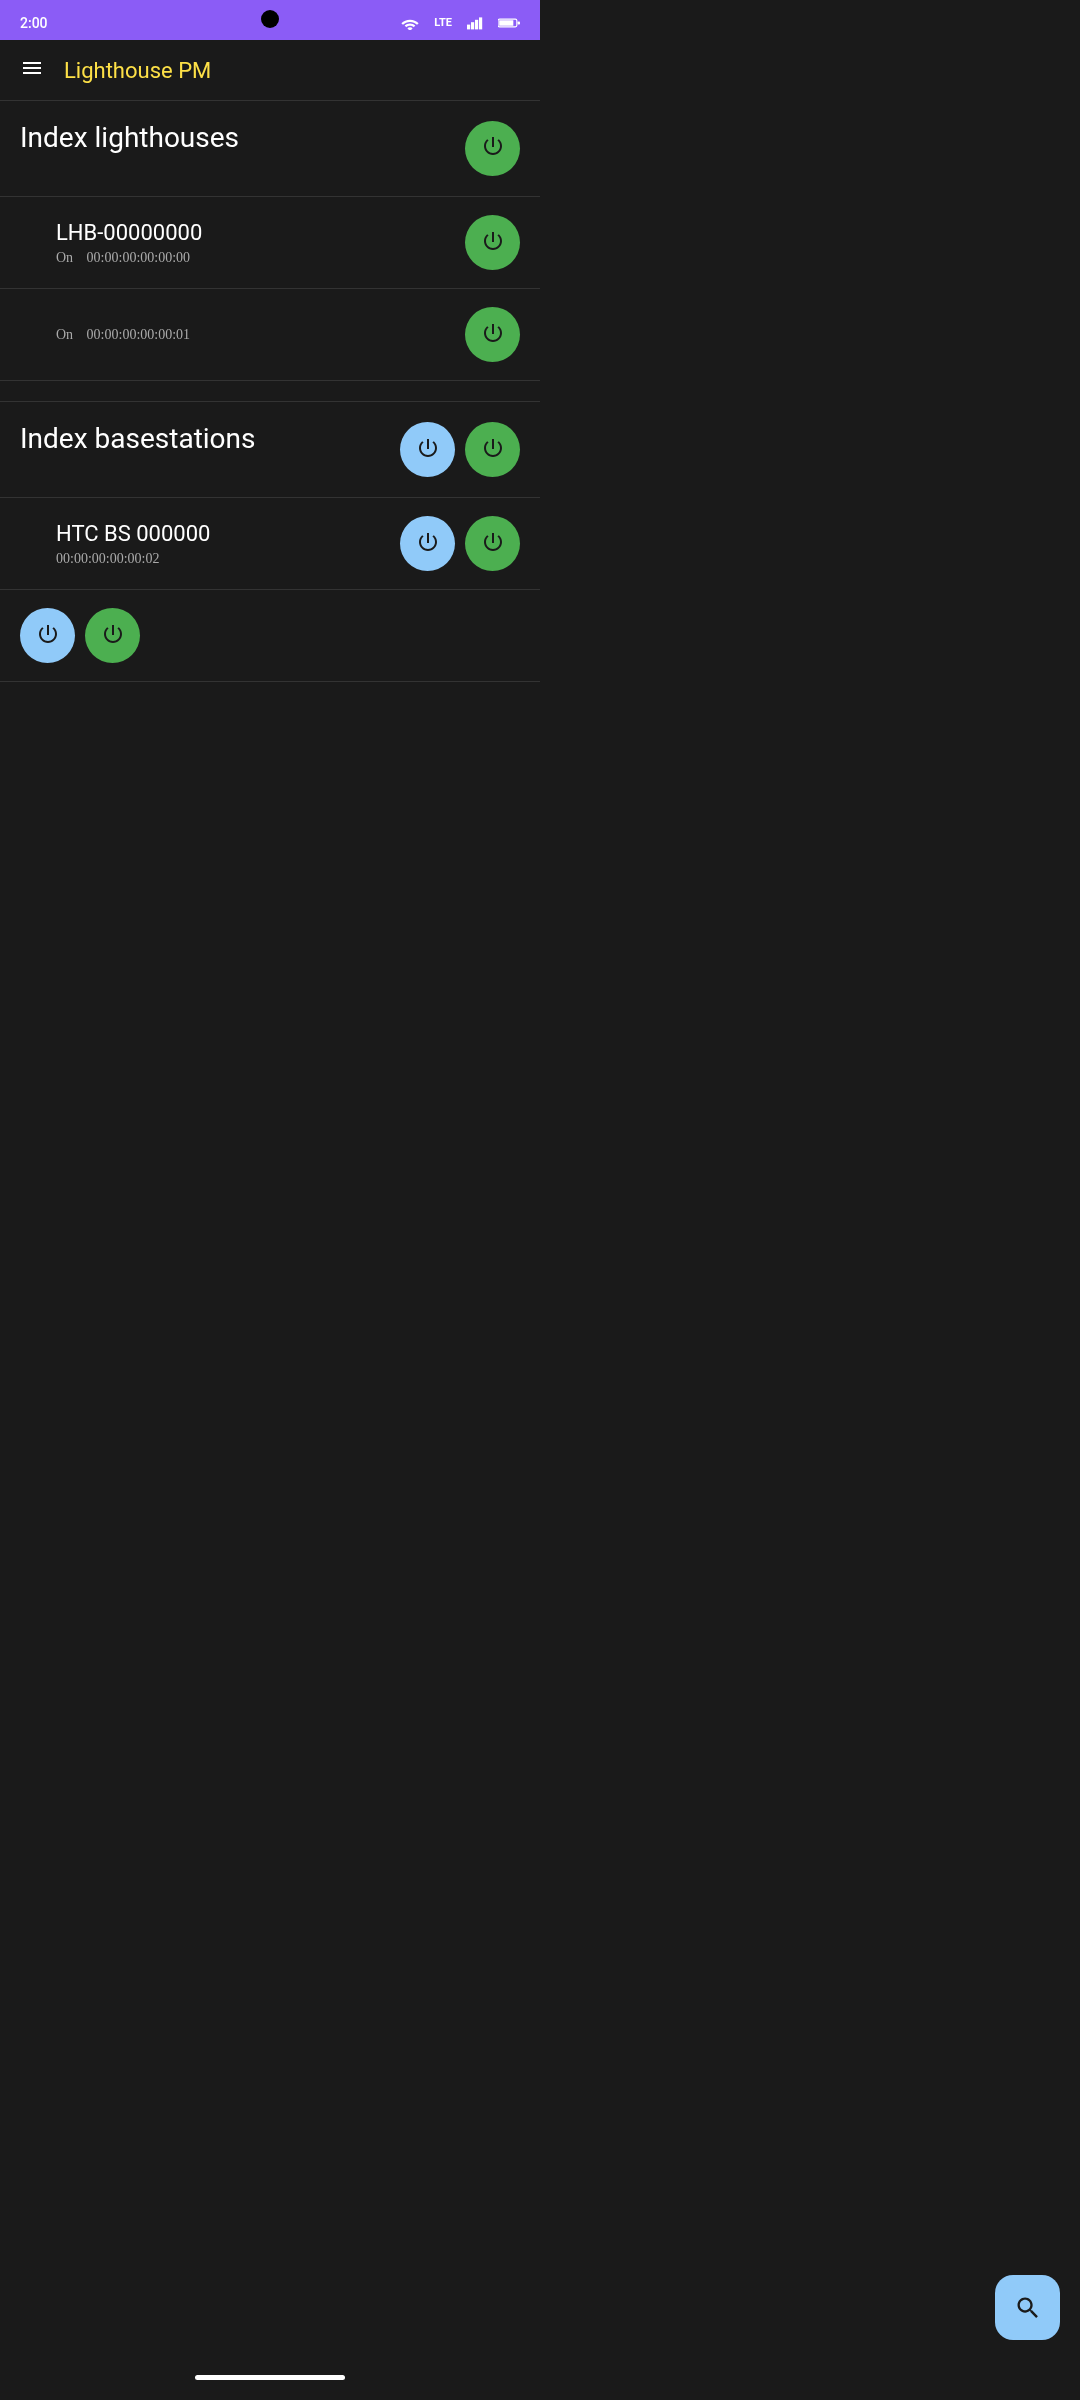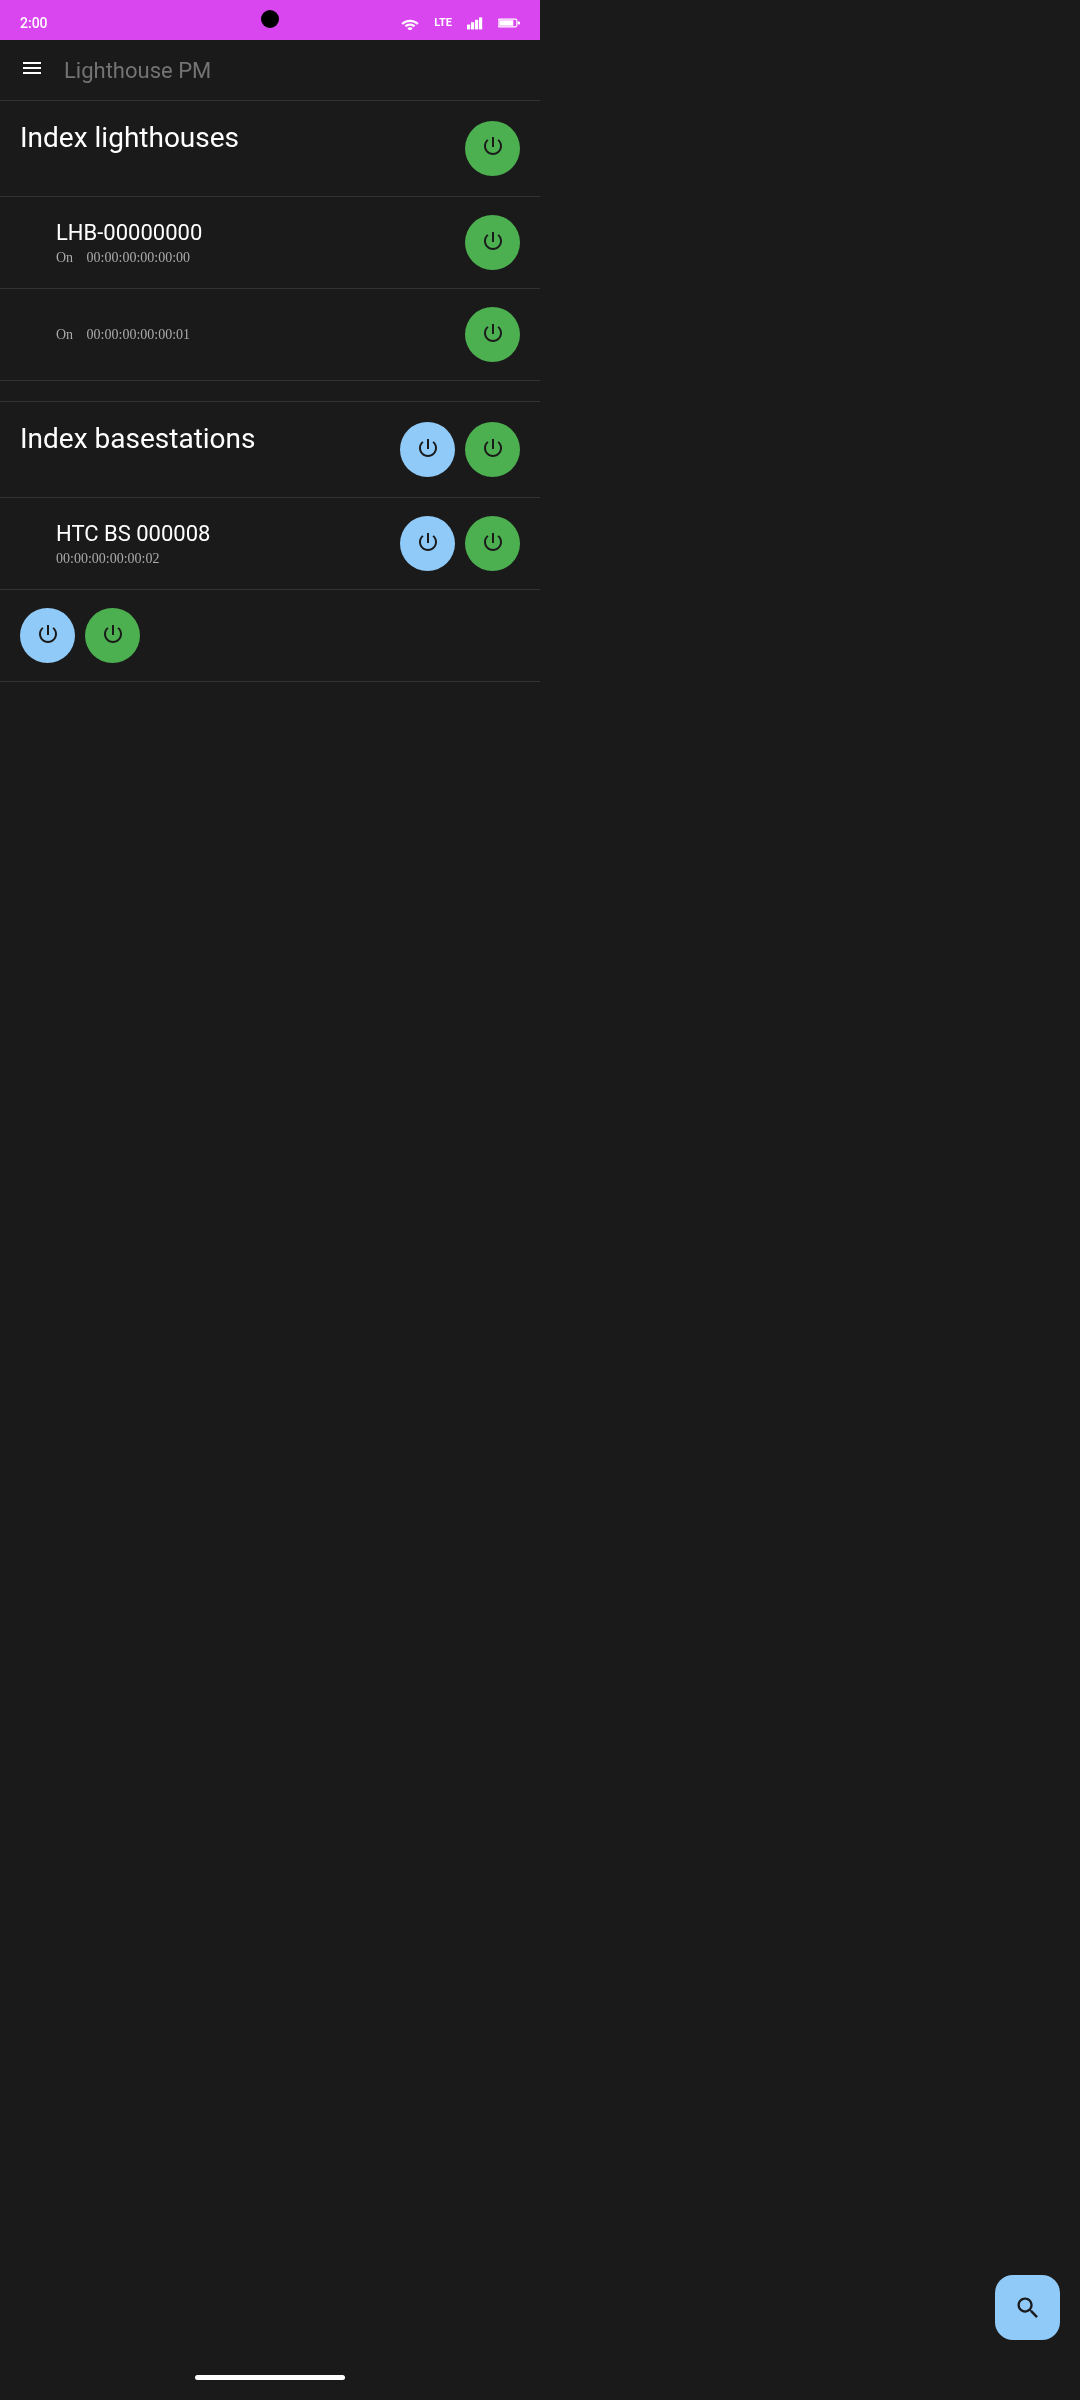--- a/index.html
+++ b/index.html
@@ -19,21 +19,21 @@
       overflow-x: hidden;
     }
 
     
     .status-bar {
       display: flex;
       justify-content: space-between;
       align-items: center;
       padding: 10px 20px 5px 20px;
       height: 40px;
-      background-color: #d946ef;
+      background-color: #8b5cf6;
     }
 
     .status-time {
       font-size: 14px;
       font-weight: 500;
       color: #ffffff;
     }
 
     .status-icons {
       display: flex;
@@ -53,21 +53,21 @@
     .menu-icon {
       color: #ffffff;
       font-size: 22px;
       cursor: pointer;
       margin-right: 20px;
     }
 
     .app-title {
       font-size: 22px;
       font-weight: 400;
-      color: #737373;
+      color: #fde047;
     }
 
     
     .divider {
       height: 1px;
       background-color: #333333;
       margin: 0;
     }
 
     
@@ -308,21 +308,21 @@
         </svg>
       </span>
     </button>
   </div>
 </div>
 
 <div class="divider"></div>
 
 <div class="device-item">
   <div class="device-info">
-    <div class="device-name">HTC BS 000008</div>
+    <div class="device-name">HTC BS 000000</div>
     <div class="device-status">
       <span>00:00:00:00:00:02</span>
     </div>
   </div>
   <div class="section-buttons">
     <button class="power-btn blue-light">
       <span>
         <svg width="24" height="24" viewBox="0 0 24 24" fill="#1a1a1a">
           <path d="M13 3h-2v10h2V3zm4.83 2.17l-1.42 1.42C17.99 7.86 19 9.81 19 12c0 3.87-3.13 7-7 7s-7-3.13-7-7c0-2.19 1.01-4.14 2.58-5.42L6.17 5.17C4.23 6.82 3 9.26 3 12c0 4.97 4.03 9 9 9s9-4.03 9-9c0-2.74-1.23-5.18-3.17-6.83z"></path>
         </svg>

